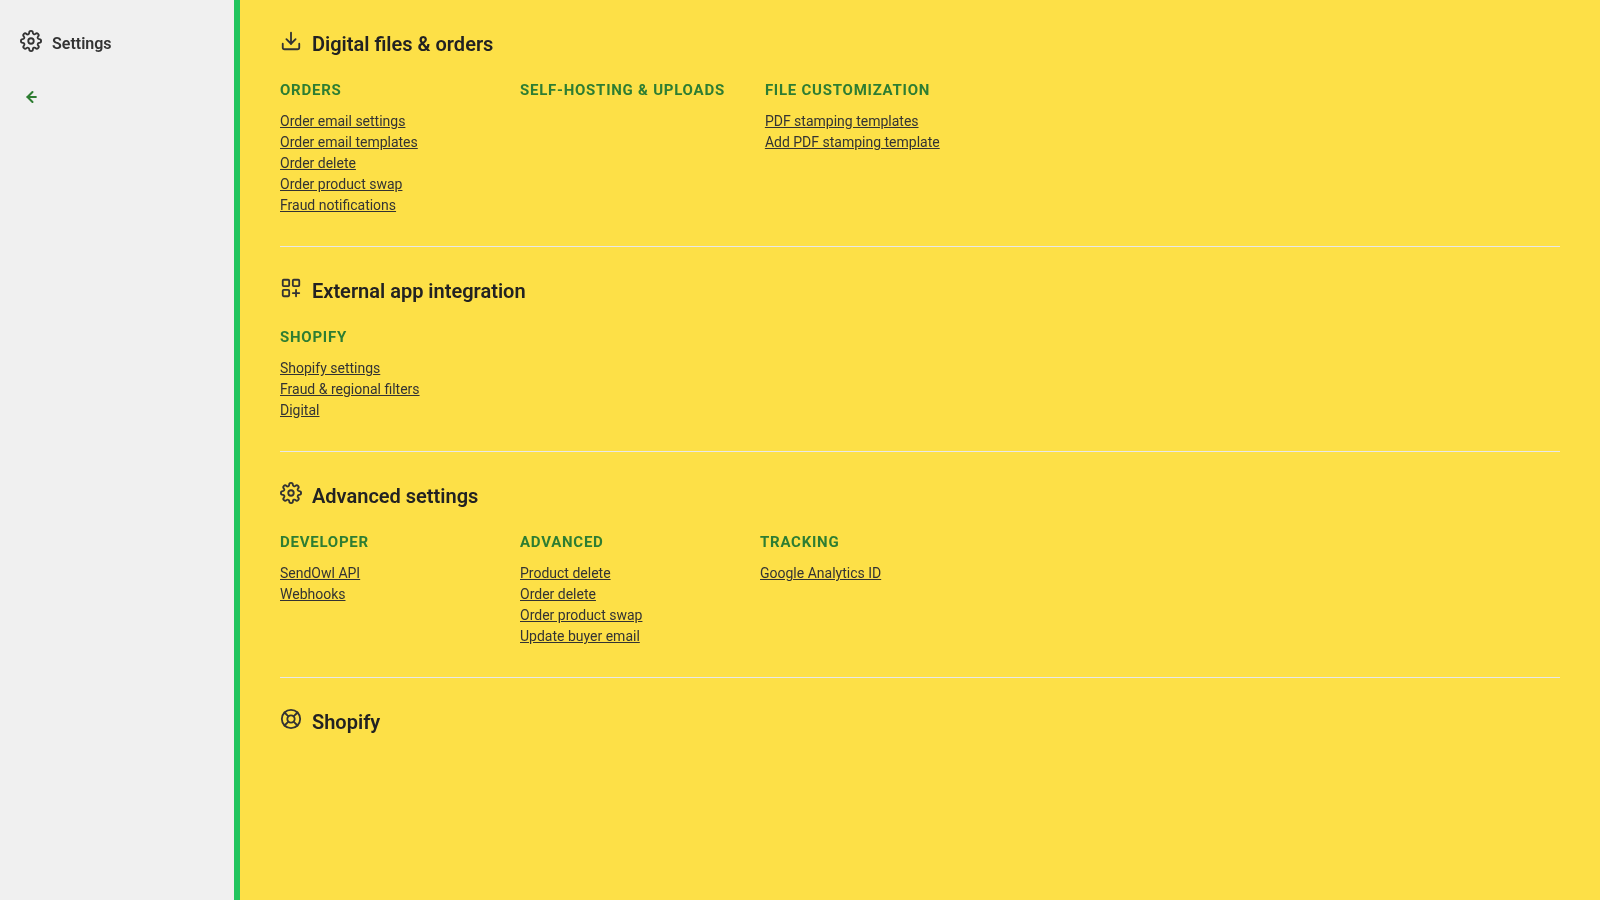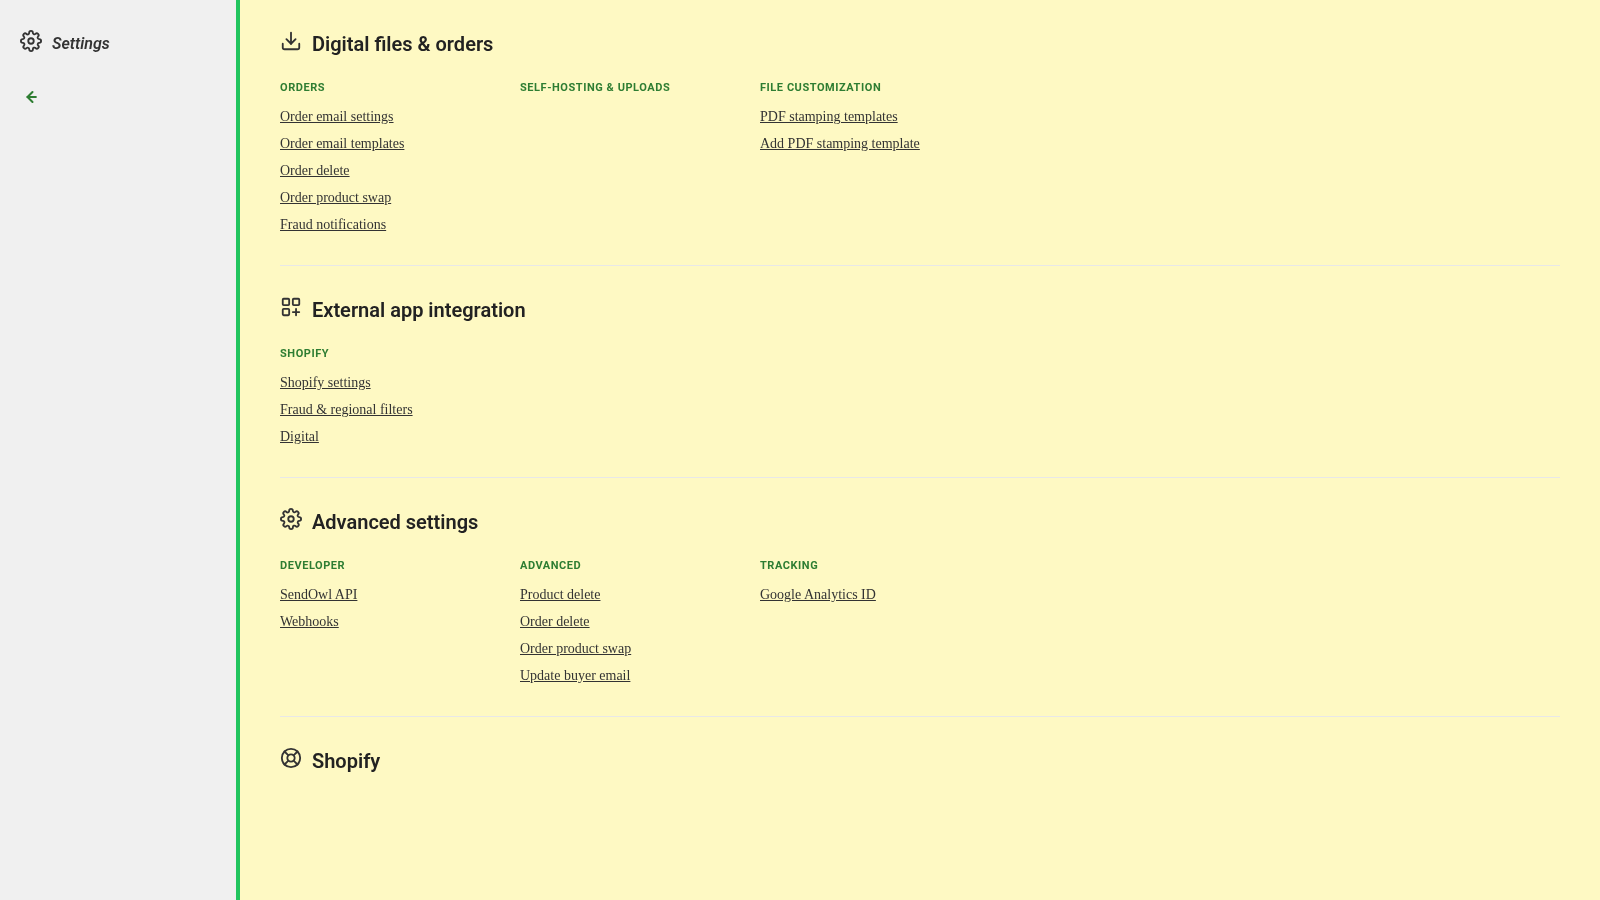--- a/index.html
+++ b/index.html
@@ -7,25 +7,24 @@
       font-family: -apple-system, BlinkMacSystemFont, 'Segoe UI', Roboto, sans-serif;
       background: #f5f5f5;
       display: flex;
       height: 100vh;
       overflow: hidden;
     }
     .sidebar {
       width: 240px;
       min-width: 240px;
       background: #f0f0f0;
-      border-right: 4px solid #22c55e;
+      border-right: 6px solid #22c55e;
       display: flex;
       flex-direction: column;
       padding: 20px 0;
-      font-style: italic;
     }
     .sidebar-header {
       display: flex;
       align-items: center;
       gap: 10px;
       padding: 10px 20px 20px;
     }
     .sidebar-icon {
       color: #333;
       font-size: 20px;
@@ -42,21 +41,21 @@
       cursor: pointer;
       color: #2e7d32;
     }
     .sidebar-nav-item svg {
       width: 20px;
       height: 20px;
     }
     .main-content {
       flex: 1;
       overflow-y: auto;
-      background: #fef9c3;
+      background: #fde047;
       padding: 0 40px 40px;
     }
     .section {
       padding: 30px 0;
       border-bottom: 1px solid #e8e8e8;
     }
     .section:last-child {
       border-bottom: none;
     }
     .section-header {
@@ -76,32 +75,31 @@
     }
     .columns-grid {
       display: flex;
       gap: 40px;
       flex-wrap: wrap;
     }
     .column {
       min-width: 200px;
     }
     .column-heading {
-      font-size: 11px;
+      font-size: 15px;
       font-weight: 700;
       color: #2e7d32;
       text-transform: uppercase;
       letter-spacing: 0.05em;
       margin-bottom: 12px;
     }
     .column-links {
       display: flex;
       flex-direction: column;
-      gap: 6px;
-      font-family: Liberation Serif, serif;
+      gap: 0;
     }
     .column-link {
       font-size: 14px;
       color: #333;
       text-decoration: underline;
       cursor: pointer;
       line-height: 1.5;
     }
   </style>
 </head>

